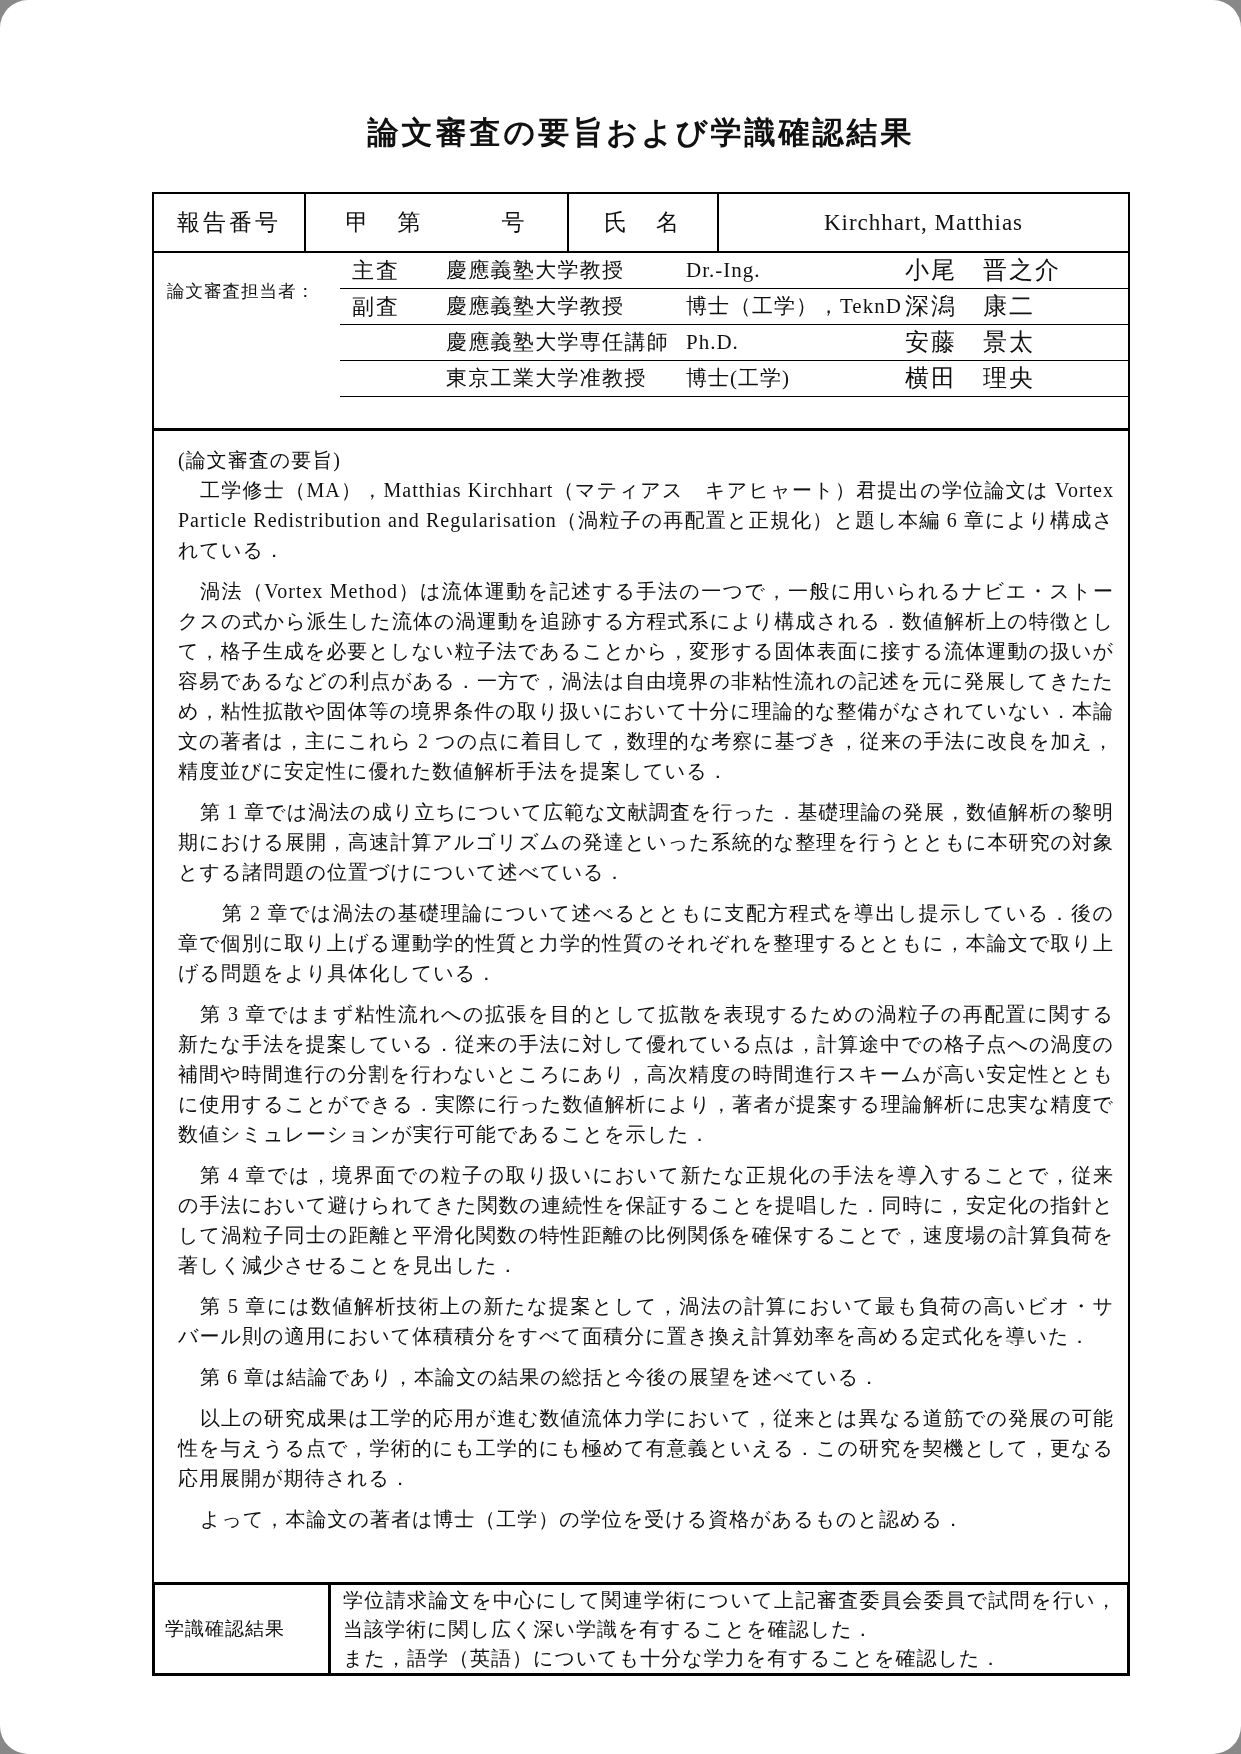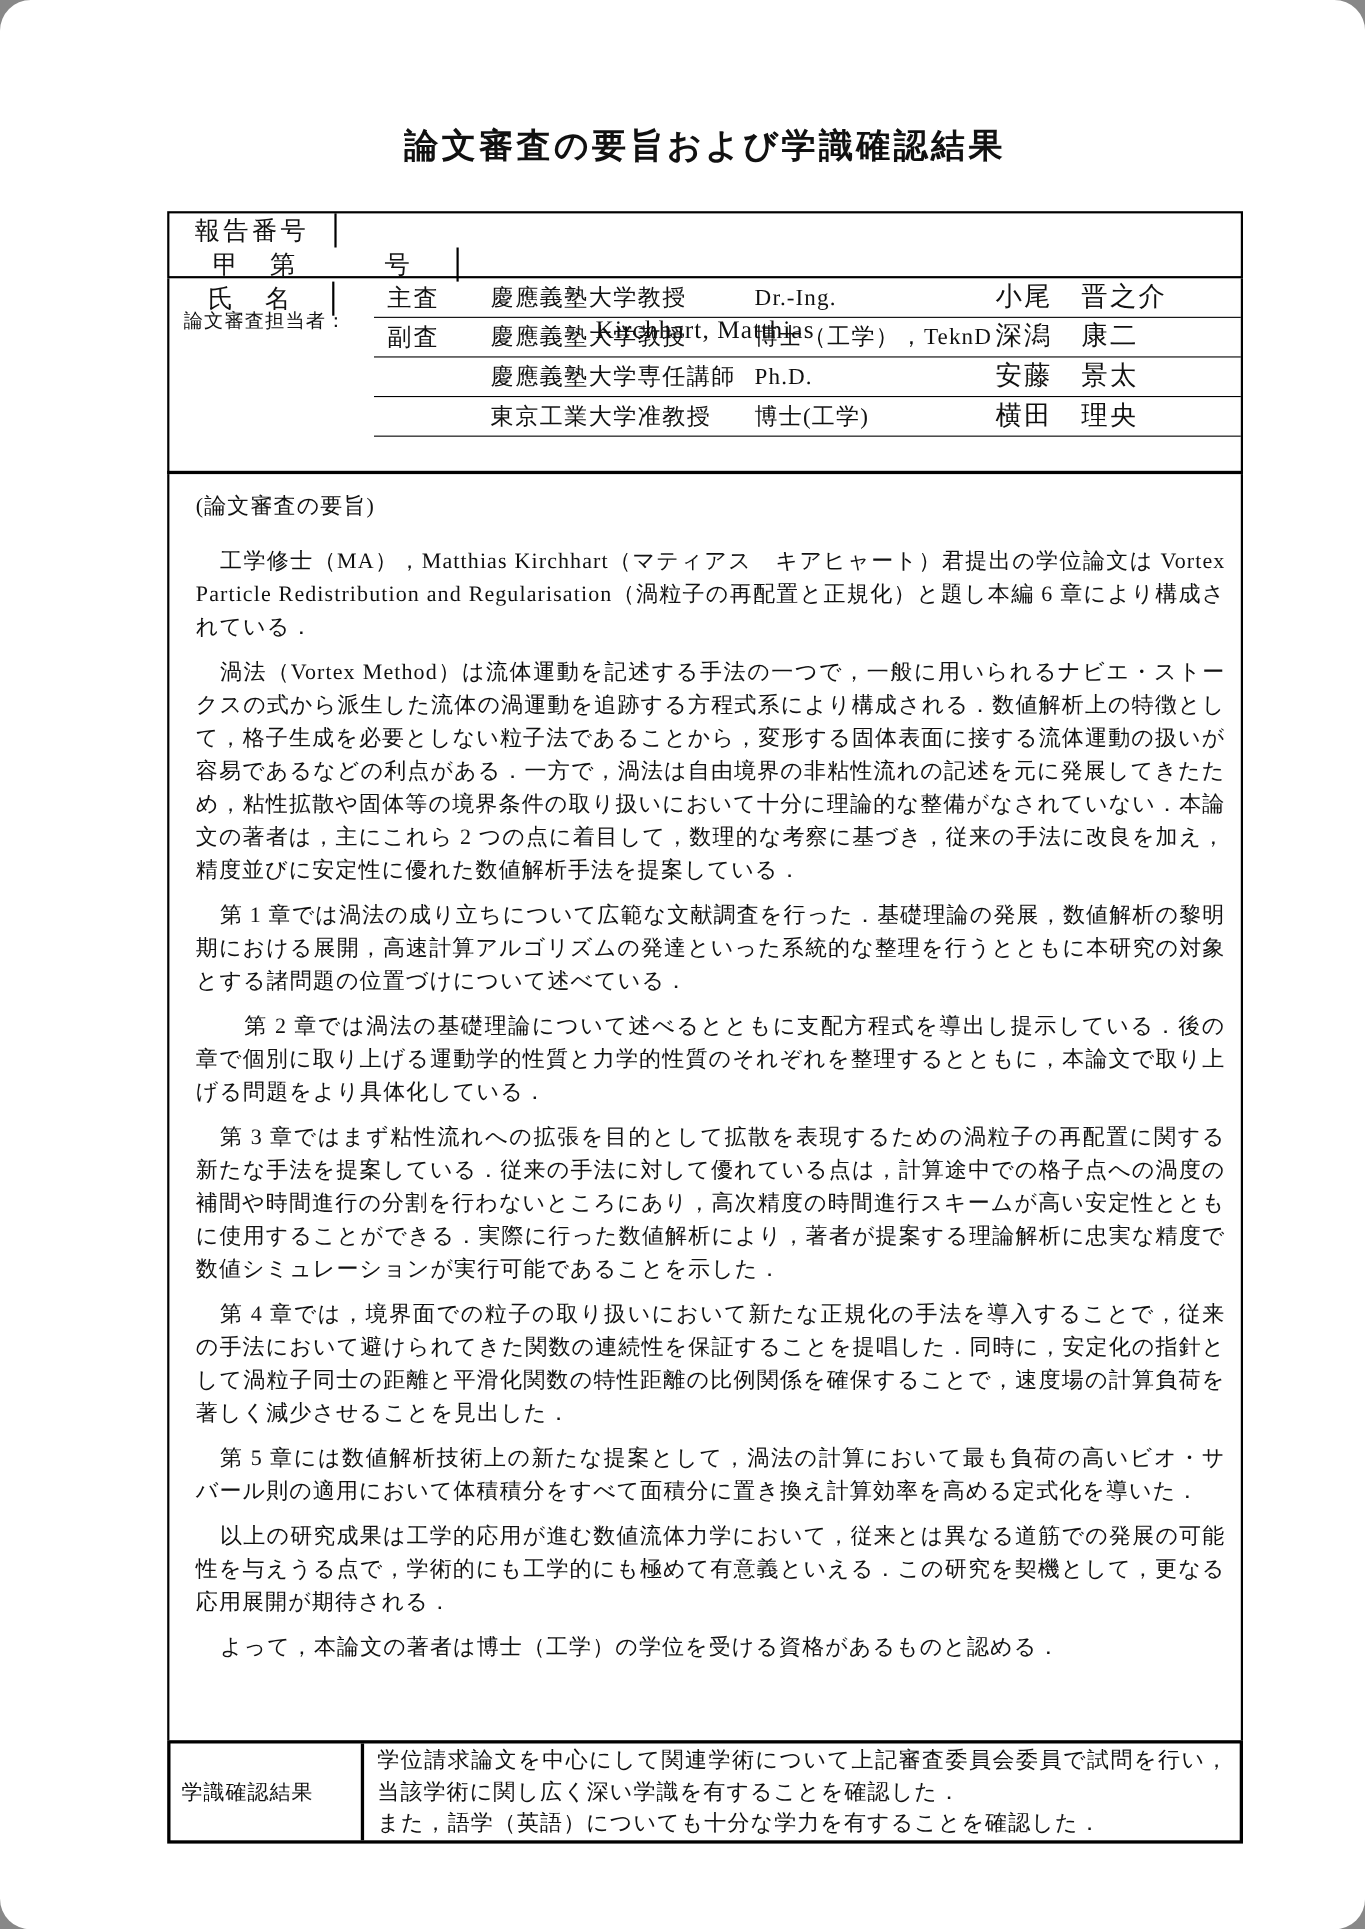--- a/index.html
+++ b/index.html
@@ -22,21 +22,20 @@
     font-size:31px;font-weight:bold;
     letter-spacing:3px;
     white-space:nowrap;
   }
 
   
   .hdr-table{
     position:absolute;top:192px;left:152px;width:978px;height:61px;
     border:2px solid #000;
     display:flex;
-    flex-direction:column;
   }
   .hdr-cell{
     border-right:2px solid #000;
     display:flex;align-items:center;justify-content:center;
     font-size:23px;letter-spacing:3px;
     white-space:nowrap;
   }
   .hdr-cell.c1{width:152px;}
   .hdr-cell.c2{width:263px;}
   .hdr-cell.c3{width:150px;}
@@ -77,21 +76,21 @@
   }
   .summary-label{
     font-size:20px;letter-spacing:1px;line-height:30px;
   }
   .body-box p{
     margin:11px 0 0 0;
     font-size:20px;letter-spacing:1px;line-height:30px;
     text-align:justify;
     text-indent:22px;
   }
-  .body-box p.first{margin-top:20px;}
+  .body-box p.first{margin-top:0;}
   .body-box p.deep{text-indent:44px;}
 
   
   .confirm-table{
     position:absolute;top:1582px;left:152px;width:978px;height:94px;
     border:3px solid #000;
     display:flex;
   }
   .confirm-label{
     width:176px;border-right:3px solid #000;
@@ -150,20 +149,21 @@
 
   <div class="body-box">
     <div class="summary-label">(論文審査の要旨)</div>
     <p class="first">工学修士（MA），Matthias Kirchhart（マティアス　キアヒャート）君提出の学位論文は Vortex Particle Redistribution and Regularisation（渦粒子の再配置と正規化）と題し本編 6 章により構成されている．</p>
     <p>渦法（Vortex Method）は流体運動を記述する手法の一つで，一般に用いられるナビエ・ストークスの式から派生した流体の渦運動を追跡する方程式系により構成される．数値解析上の特徴として，格子生成を必要としない粒子法であることから，変形する固体表面に接する流体運動の扱いが容易であるなどの利点がある．一方で，渦法は自由境界の非粘性流れの記述を元に発展してきたため，粘性拡散や固体等の境界条件の取り扱いにおいて十分に理論的な整備がなされていない．本論文の著者は，主にこれら 2 つの点に着目して，数理的な考察に基づき，従来の手法に改良を加え，精度並びに安定性に優れた数値解析手法を提案している．</p>
     <p>第 1 章では渦法の成り立ちについて広範な文献調査を行った．基礎理論の発展，数値解析の黎明期における展開，高速計算アルゴリズムの発達といった系統的な整理を行うとともに本研究の対象とする諸問題の位置づけについて述べている．</p>
     <p class="deep">第 2 章では渦法の基礎理論について述べるとともに支配方程式を導出し提示している．後の章で個別に取り上げる運動学的性質と力学的性質のそれぞれを整理するとともに，本論文で取り上げる問題をより具体化している．</p>
     <p>第 3 章ではまず粘性流れへの拡張を目的として拡散を表現するための渦粒子の再配置に関する新たな手法を提案している．従来の手法に対して優れている点は，計算途中での格子点への渦度の補間や時間進行の分割を行わないところにあり，高次精度の時間進行スキームが高い安定性とともに使用することができる．実際に行った数値解析により，著者が提案する理論解析に忠実な精度で数値シミュレーションが実行可能であることを示した．</p>
     <p>第 4 章では，境界面での粒子の取り扱いにおいて新たな正規化の手法を導入することで，従来の手法において避けられてきた関数の連続性を保証することを提唱した．同時に，安定化の指針として渦粒子同士の距離と平滑化関数の特性距離の比例関係を確保することで，速度場の計算負荷を著しく減少させることを見出した．</p>
     <p>第 5 章には数値解析技術上の新たな提案として，渦法の計算において最も負荷の高いビオ・サバール則の適用において体積積分をすべて面積分に置き換え計算効率を高める定式化を導いた．</p>
+    <p>第 6 章は結論であり，本論文の結果の総括と今後の展望を述べている．</p>
     <p>以上の研究成果は工学的応用が進む数値流体力学において，従来とは異なる道筋での発展の可能性を与えうる点で，学術的にも工学的にも極めて有意義といえる．この研究を契機として，更なる応用展開が期待される．</p>
     <p>よって，本論文の著者は博士（工学）の学位を受ける資格があるものと認める．</p>
   </div>
 
   <div class="confirm-table">
     <div class="confirm-label">学識確認結果</div>
     <div class="confirm-body">
       <div>学位請求論文を中心にして関連学術について上記審査委員会委員で試問を行い，当該学術に関し広く深い学識を有することを確認した．</div>
       <div>また，語学（英語）についても十分な学力を有することを確認した．</div>
     </div>

